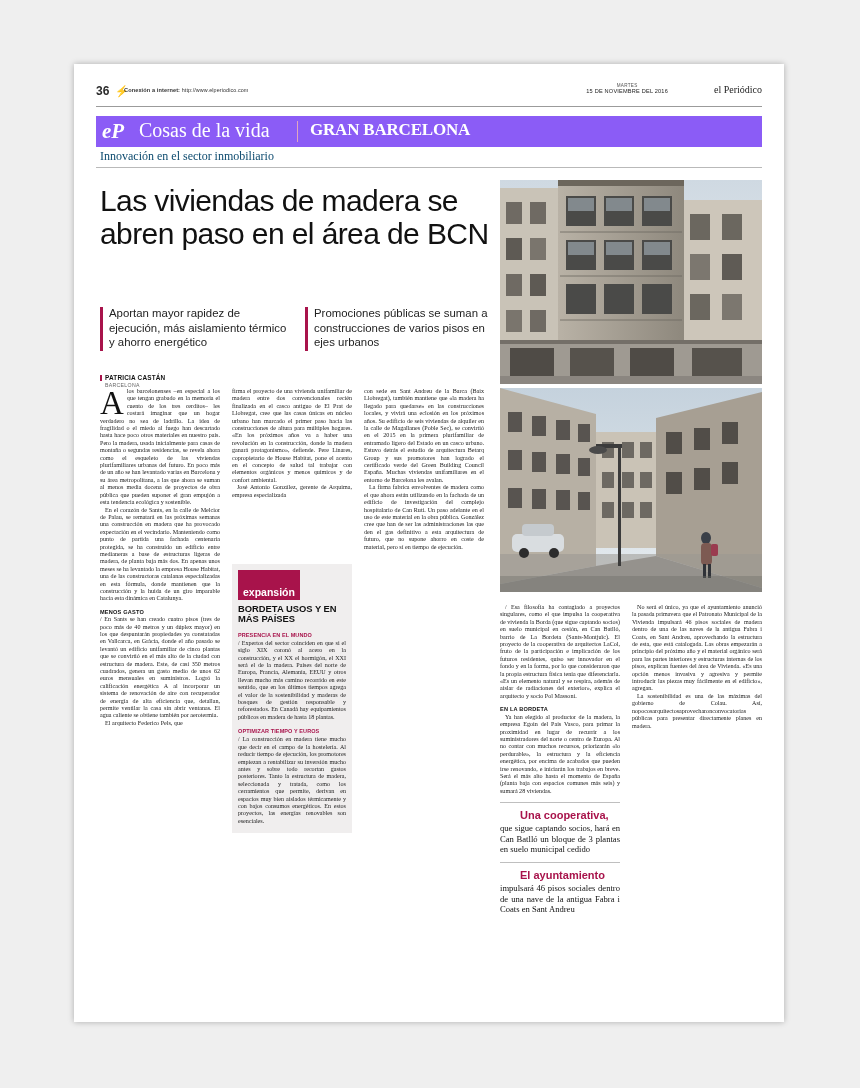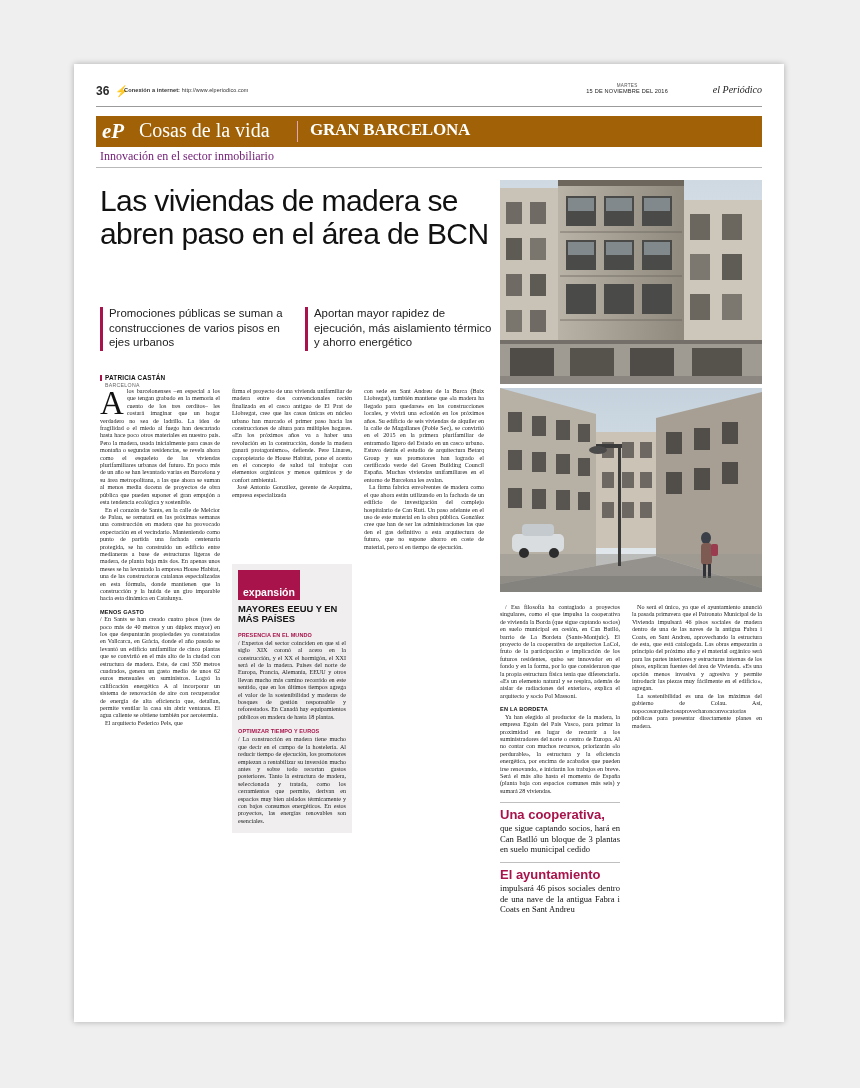--- a/index.html
+++ b/index.html
@@ -10,30 +10,30 @@
 
   
   .topbar{position:relative;height:22px;border-bottom:1px solid #9b9b9b;}
   .folio{position:absolute;left:0;top:0;font-family:"Liberation Sans",sans-serif;font-weight:bold;font-size:12px;color:#2a2a2a;}
   .bolt{position:absolute;left:19px;top:1px;font-size:11px;color:#b1063a;font-weight:bold;}
   .topurl{position:absolute;left:28px;top:3px;font-family:"Liberation Sans",sans-serif;font-size:5.4px;color:#333;letter-spacing:.1px;}
   .topurl b{font-size:5.6px;}
   .dateblock{position:absolute;right:94px;top:-1px;text-align:center;font-family:"Liberation Sans",sans-serif;}
   .dateblock .d1{font-size:4.6px;color:#555;letter-spacing:.3px;}
   .dateblock .d2{font-size:5.6px;color:#222;letter-spacing:.2px;}
-  .masthead{position:absolute;right:0;top:0px;font-family:"Liberation Serif",serif;font-style:italic;font-size:10px;color:#222;}
-
-  
-  .banner{position:relative;margin-top:9px;height:31px;background:#a16207;}
+  .masthead{position:absolute;right:0;top:0px;font-family:"Liberation Serif",serif;font-size:10px;color:#222;}
+
+  
+  .banner{position:relative;margin-top:9px;height:31px;background:#8b5cf6;}
   .eplogo{position:absolute;left:6px;top:3px;width:28px;height:25px;color:#ffffff;font-family:"Liberation Serif",serif;font-style:italic;font-weight:bold;font-size:21px;line-height:25px;}
   .bannertitle{position:absolute;left:43px;top:3px;color:#ffffff;font-family:"Liberation Serif",serif;font-size:20px;}
   .bannerdiv{position:absolute;left:201px;top:5px;width:1px;height:21px;background:#e0a6bf;}
   .bannersec{position:absolute;left:214px;top:4px;color:#ffffff;font-family:Liberation Serif, serif;font-weight:bold;font-size:17px;letter-spacing:-.2px;}
   .kicker{position:relative;height:20px;border-bottom:1px solid #b9b9b9;}
-  .kicker span{position:absolute;left:4px;top:2px;color:#701a75;font-family:"Liberation Serif",serif;font-size:12px;text-align:right;}
+  .kicker span{position:absolute;left:4px;top:2px;color:#0c4a6e;font-family:"Liberation Serif",serif;font-size:12px;text-align:right;}
 
   
   .headline{position:absolute;left:4px;top:100px;width:390px;font-family:"Liberation Sans",sans-serif;font-weight:normal;font-size:30px;line-height:33px;color:#111;letter-spacing:-.6px;}
 
   
   .decks{position:absolute;left:4px;top:222px;width:396px;display:flex;gap:14px;}
   .deck{position:relative;padding-left:9px;width:182px;}
   .deck:before{content:"";position:absolute;left:0;top:1px;width:3px;height:44px;background:#a8134b;}
   .deck p{margin:0;font-family:"Liberation Sans",sans-serif;font-size:11.4px;line-height:14.6px;color:#222;}
 
@@ -65,21 +65,21 @@
   
   .photo{position:absolute;overflow:hidden;}
   .photo1{left:404px;top:96px;width:262px;height:204px;}
   .photo2{left:404px;top:304px;width:262px;height:204px;}
 
   
   .rc{position:absolute;font-family:"Liberation Serif",serif;font-size:6.1px;line-height:7.4px;color:#1a1a1a;text-align:justify;}
   .rc p{margin:0;text-indent:5px;}
   .rc4{left:404px;top:520px;width:120px;}
   .rc5{left:536px;top:520px;width:130px;}
-  .rtitle{font-family:"Liberation Sans",sans-serif;font-weight:bold;font-size:13px;line-height:12px;color:#a8134b;}
+  .rtitle{font-family:"Liberation Sans",sans-serif;font-weight:bold;font-size:11px;line-height:12px;color:#a8134b;margin-left:20px;}
   .rlead{font-family:"Liberation Serif",serif;font-size:8.6px;line-height:10.6px;color:#111;margin-top:2px;}
   .hrline{border-top:1px solid #bfbfbf;margin:7px 0 6px 0;}
 </style>
 </head>
 <body>
 
 <div class="page-wrap">
  <div class="paper">
   <div class="inner">
 
@@ -104,24 +104,24 @@
       <div class="bannersec">GRAN BARCELONA</div>
     </div>
     <div class="kicker">
       <span>Innovación en el sector inmobiliario</span>
     </div>
 
     <div class="headline">Las viviendas de madera se abren paso en el área de BCN</div>
 
     <div class="decks">
       <div class="deck">
-            <p>Promociones públicas se suman a construcciones de varios pisos en ejes urbanos</p>
+            <p>Aportan mayor rapidez de ejecución, más aislamiento térmico y ahorro energético</p>
           </div>
       <div class="deck">
-            <p>Aportan mayor rapidez de ejecución, más aislamiento térmico y ahorro energético</p>
+            <p>Promociones públicas se suman a construcciones de varios pisos en ejes urbanos</p>
           </div>
     </div>
 
     <div class="byline">
       <div class="b1">PATRICIA CASTÁN</div>
       <div class="b2">BARCELONA</div>
     </div>
 
     <div class="col c1">
       <div class="dropcapwrap">
@@ -139,21 +139,21 @@
       <p>José Antonio González, gerente de Arquima, empresa especializada</p>
     </div>
 
     <div class="col c3">
       <p class="first">con sede en Sant Andreu de la Barca (Baix Llobregat), también mantiene que «la madera ha llegado para quedarse» en las construcciones locales, y vivirá una eclosión en los próximos años. Su edificio de seis viviendas de alquiler en la calle de Magallanes (Poble Sec), se convirtió en el 2015 en la primera plurifamiliar de entramado ligero del Estado en un casco urbano. Estuvo detrás el estudio de arquitectura Betarq Group y sus promotores han logrado el certificado verde del Green Building Council España. Muchas viviendas unifamiliares en el entorno de Barcelona les avalan.</p>
       <p>La firma fabrica envolventes de madera como el que ahora están utilizando en la fachada de un edificio de investigación del complejo hospitalario de Can Ruti. Un paso adelante en el uso de este material en la obra pública. González cree que han de ser las administraciones las que den el gas definitivo a esta arquitectura de futuro, que no supone ahorro en coste de material, pero sí en tiempo de ejecución.</p>
     </div>
 
     <div class="expbox">
       <div class="exptag">expansión</div>
-      <div class="exptitle">MAYORES EEUU Y EN MÁS PAÍSES</div>
+      <div class="exptitle">BORDETA USOS Y EN MÁS PAÍSES</div>
       <div class="exphead">PRESENCIA EN EL MUNDO</div>
       <div class="exptext">/ Expertos del sector coinciden en que si el siglo XIX coronó al acero en la construcción, y el XX el hormigón, el XXI será el de la madera. Países del norte de Europa, Francia, Alemania, EEUU y otros llevan mucho más camino recorrido en este sentido, que en los últimos tiempos agrega el valor de la sostenibilidad y maderas de bosques de gestión responsable y reforestados. En Canadá hay equipamientos públicos en madera de hasta 18 plantas.</div>
       <div class="exphead">OPTIMIZAR TIEMPO Y EUROS</div>
       <div class="exptext">/ La construcción en madera tiene mucho que decir en el campo de la hostelería. Al reducir tiempo de ejecución, los promotores empiezan a rentabilizar su inversión mucho antes y sobre todo recortan gastos posteriores. Tanto la estructura de madera, seleccionada y tratada, como los cerramientos que permite, derivan en espacios muy bien aislados térmicamente y con bajos consumos energéticos. En estos proyectos, las energías renovables son esenciales.</div>
     </div>
 
     <div class="photo photo1">
       <svg width="262" height="204" viewBox="0 0 262 204" preserveAspectRatio="none">
         <defs>
           <linearGradient id="skyg1" x1="0" y1="0" x2="0" y2="1">

